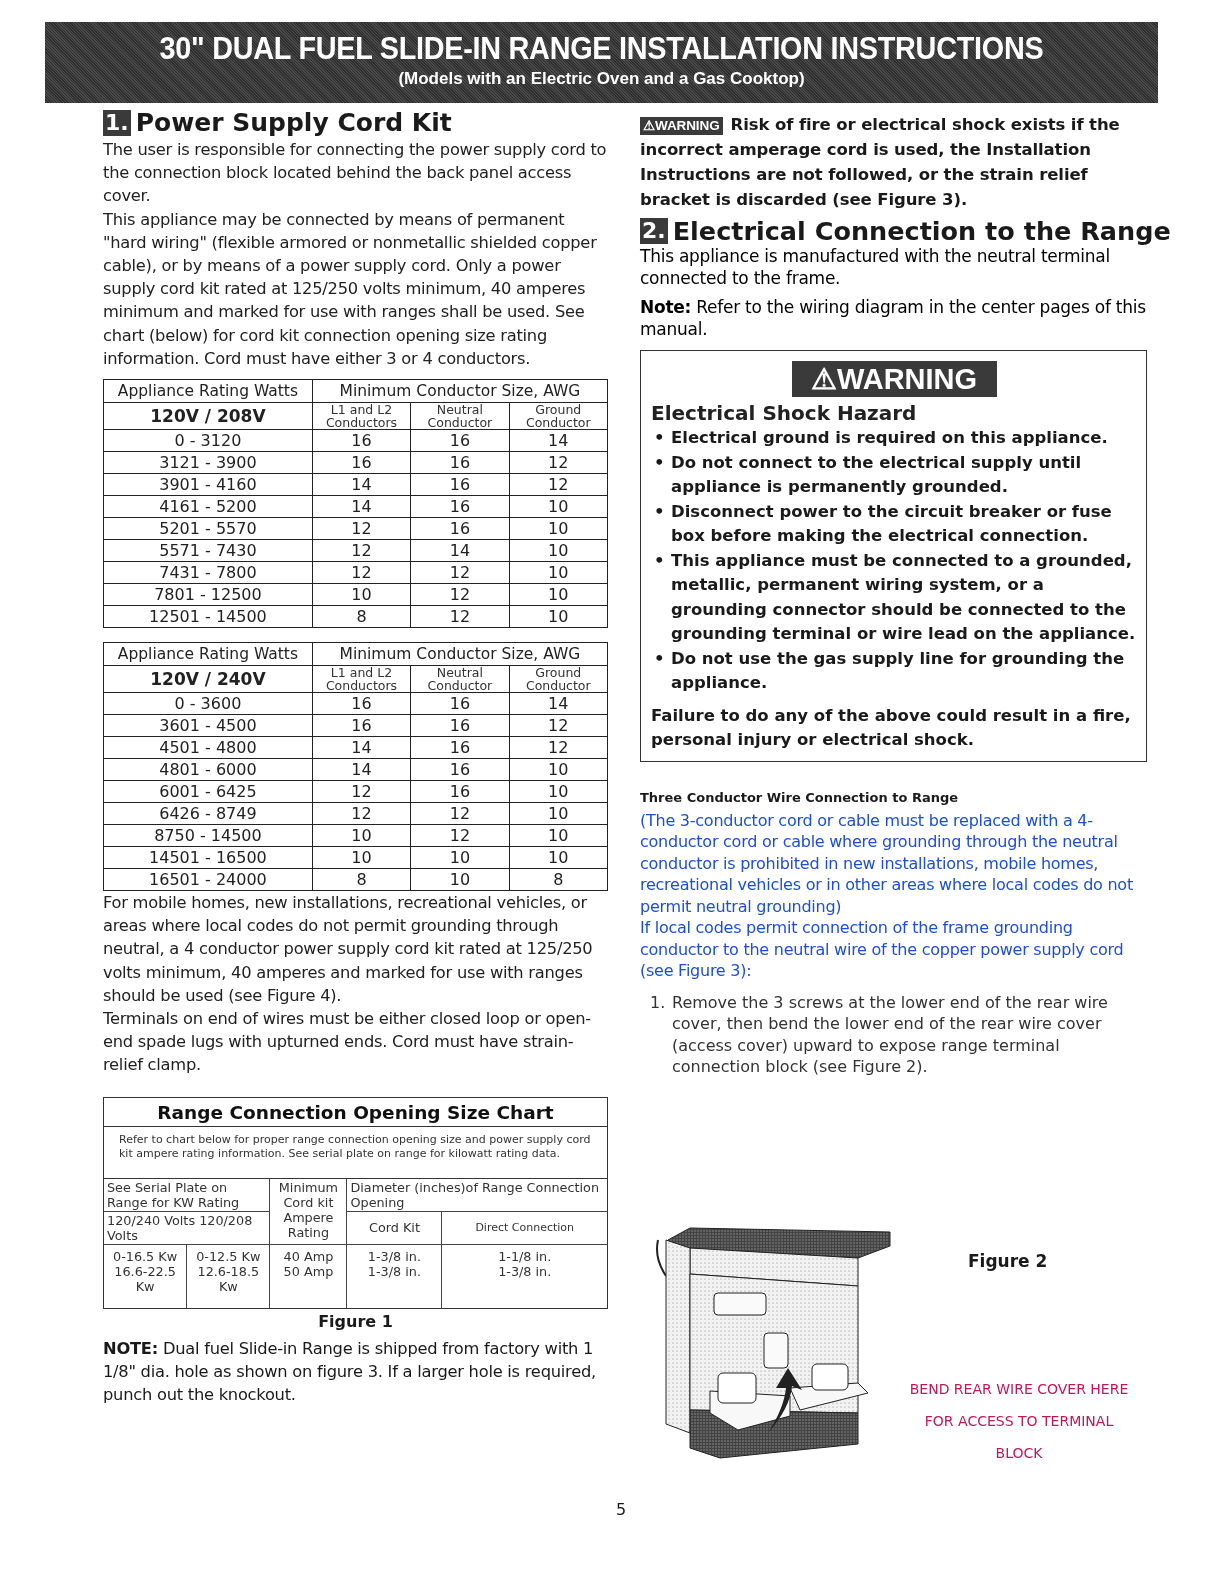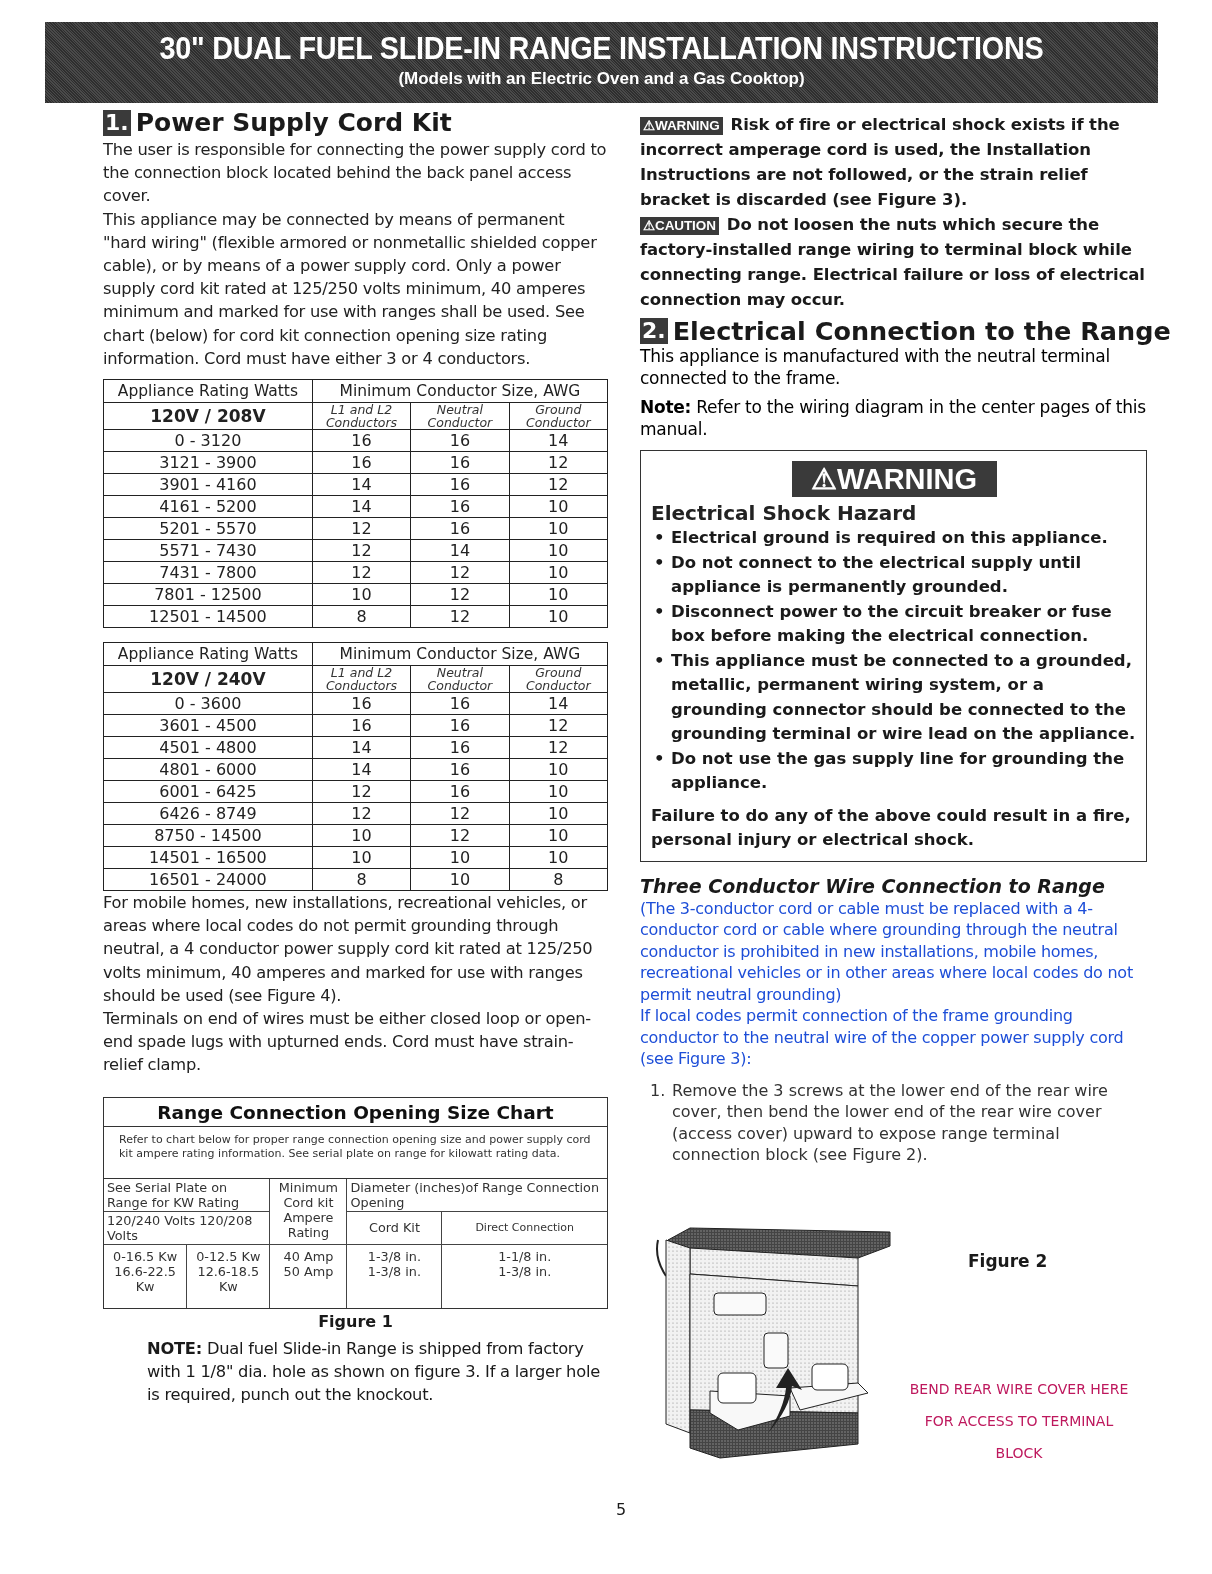--- a/index.html
+++ b/index.html
@@ -20,49 +20,49 @@
   .num-badge { display: inline-block; background: #3a3a3a; color: #fff; font-size: 22px;
                padding: 0 2px; margin-right: 5px; line-height: 26px; }
   .body-text { font-size: 16.3px; line-height: 23.2px; color: #222; letter-spacing: -0.25px; }
   .body-text p { margin: 0; }
 
   table.awg { border-collapse: collapse; width: 505px; margin-top: 9px; font-size: 16px; color: #222; }
   table.awg td { border: 1.5px solid #222; text-align: center; padding: 0; line-height: 21px; height: 21px; }
   table.awg td.hdr { font-size: 15.5px; line-height: 22px; }
   table.awg td.volt { font-weight: bold; font-size: 17px; }
   table.awg td.small { font-size: 12.5px; line-height: 13px; color: #333; }
-  table.awg .ccol { width: 97px; font-style: italic; }
+  table.awg .ccol { width: 97px; }
 
   .rcoc { width: 503px; border: 1.5px solid #333; margin-top: 20px; font-size: 13px; color: #333; }
   .rcoc .title { font-weight: bold; font-size: 18.5px; text-align: center; padding: 4px 0 3px; border-bottom: 1.5px solid #333; color: #111; }
   .rcoc .intro { font-size: 11px; line-height: 14px; padding: 6px 4px 17px 15px; border-bottom: 1.5px solid #333; }
   .rcoc table { border-collapse: collapse; width: 100%; font-size: 12.8px; color: #333; }
   .rcoc table td { border: 1px solid #444; padding: 1px 3px; vertical-align: top; line-height: 15px; }
   .rcoc table tr:first-child td { border-top: none; }
   .rcoc table td:first-child { border-left: none; }
   .rcoc table td:last-child { border-right: none; }
   .rcoc table tr:last-child td { border-bottom: none; }
 
   .fig1 { text-align: center; font-weight: bold; font-size: 16px; margin-top: 3px; }
-  .note { font-size: 16.3px; line-height: 23px; margin-top: 6px; letter-spacing: -0.25px; margin-left: 44px; }
+  .note { font-size: 16.3px; line-height: 23px; margin-top: 6px; letter-spacing: -0.25px; }
 
   .warn-inline { font-weight: bold; font-size: 16.5px; line-height: 25px; letter-spacing: -0.1px; }
   .tag { display: inline-block; background: #3a3a3a; color: #fff; font-size: 13.5px; padding: 0 3px;
          line-height: 18px; margin-right: 8px; font-family: "Liberation Sans", sans-serif; font-weight: bold; }
 
   .wbox { border: 1.5px solid #333; padding: 10px 9px 8px 10px; margin-top: 10px; width: 486px; }
   .wbox .wtag { display: block; width: 205px; margin: 0 auto 3px; background: #3a3a3a; color: #fff;
                 text-align: center; font-size: 29px; font-weight: bold; font-family: "Liberation Sans", sans-serif; line-height: 36px; }
   .wbox .hz { font-size: 20px; line-height: 26px; font-weight: bold; color: #222; }
   .wbox ul { margin: 0; padding: 0; list-style: none; }
   .wbox li { position: relative; padding-left: 20px; font-weight: bold; font-size: 16.5px; line-height: 24.5px; }
   .wbox li::before { content: "\2022"; position: absolute; left: 3px; }
   .wbox .fail { font-weight: bold; font-size: 16.5px; line-height: 24.5px; margin-top: 8px; }
 
-  .sub-head { font-weight: bold; font-size: 19px; margin-top: 12px; line-height: 24px; font-style: italic; }
+  .sub-head { font-weight: bold; font-size: 13px; margin-top: 24px; line-height: 24px; }
   .steps { margin: 10px 0 0 0; padding: 0; list-style: none; }
   .steps li { position: relative; padding-left: 32px; font-size: 16px; line-height: 21.5px; color: #333; }
   .steps li .n { position: absolute; left: 10px; }
 
   .fig2 { position: absolute; left: 640px; top: 1218px; width: 260px; height: 250px; }
   .fig2-label { position: absolute; left: 968px; top: 1244px; font-weight: bold; font-size: 17px; margin-top: 7px; }
   .fig2-cap { position: absolute; left: 904px; top: 1373px; width: 230px; text-align: center; font-size: 14px; line-height: 32px; color: #be185d; }
   .page-no { position: absolute; left: 616px; top: 1500px; font-size: 16px; }
 </style>
 </head>
@@ -269,23 +269,20 @@
   <div class="fig1">Figure 1</div>
   <div class="note">
     <b>NOTE:</b><span> Dual fuel Slide-in Range is shipped from factory with 1 1/8" dia. hole as shown on figure 3. If a larger hole is required, punch out the knockout.</span>
   </div>
 </div>
 
 <div class="col-right">
   <div class="warn-inline">
     <span class="tag">⚠WARNING</span><span>Risk of fire or electrical shock exists if the incorrect amperage cord is used, the Installation Instructions are not followed, or the strain relief bracket is discarded (see Figure 3).</span>
   </div>
-  <div class="warn-inline" style="margin-top:0">
-    <span class="tag">⚠CAUTION</span><span>Do not loosen the nuts which secure the factory-installed range wiring to terminal block while connecting range. Electrical failure or loss of electrical connection may occur.</span>
-  </div>
 
   <div class="sec-head" style="margin-top:4px;font-size:25.5px">
     <span class="num-badge">2.</span>
     <span>Electrical Connection to the Range</span>
   </div>
   <div class="body-text" style="font-size:17px;line-height:21.5px;color:#000000">
     <p>This appliance is manufactured with the neutral terminal connected to the frame.</p>
     <p style="margin-top:8px"><b>Note:</b><span> Refer to the wiring diagram in the center pages of this manual.</span></p>
   </div>
 

